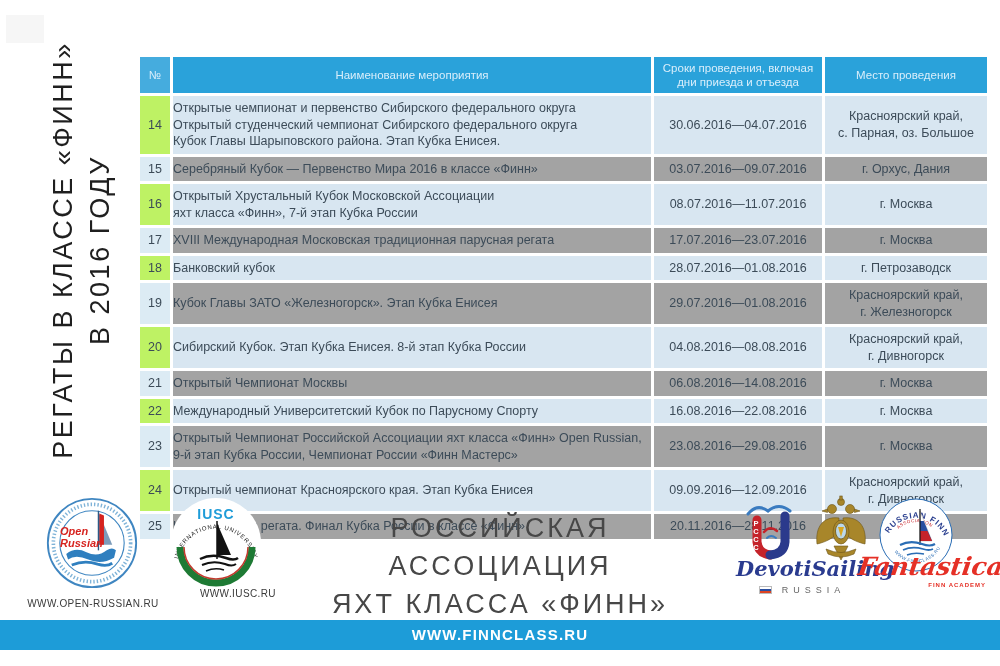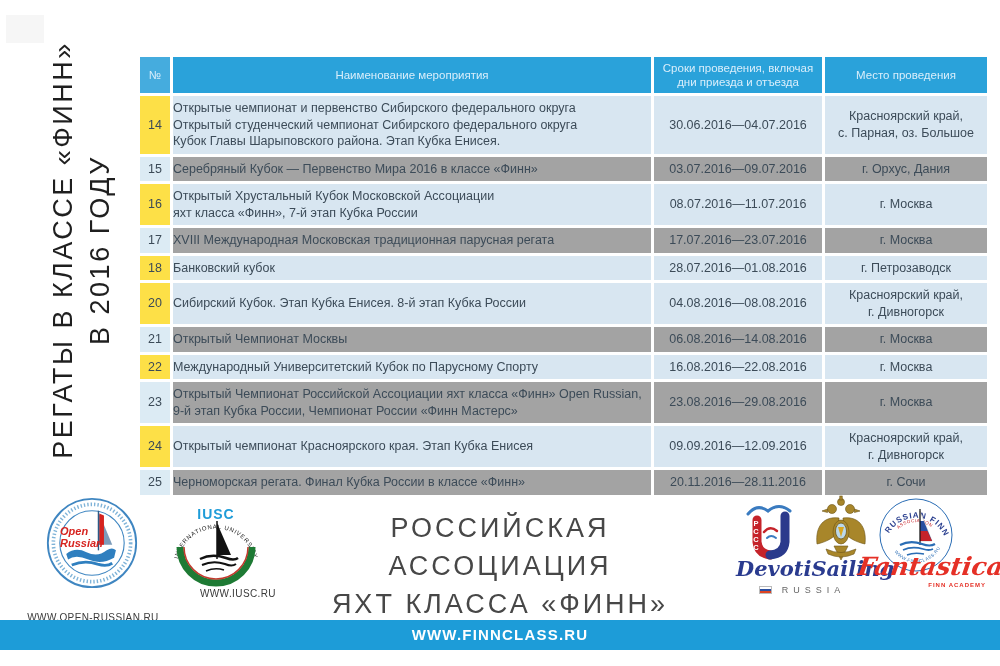--- a/index.html
+++ b/index.html
@@ -33,21 +33,21 @@
     font-size:11.5px; line-height:1.25; height:36px; text-align:center;
     vertical-align:middle; padding:2px 4px;
   }
   table.regattas th.numcol { background:#45acde; }
   table.regattas td {
     font-size:12.5px; color:#3c4b58; line-height:1.32;
     vertical-align:middle; text-align:center; padding:4px 6px;
   }
   table.regattas td.name { text-align:left; padding:4px 0; }
   tr.even td { background:#d8e6f1; }
-  tr.even td.numcol { background:#fde047; }
+  tr.even td.numcol { background:#bef264; }
   tr.odd td { background:#a3a3a3; }
   tr.odd td.numcol { background:#dcebf4; }
 
   
   .assoc-title {
     position:absolute; left:278px; top:509px; width:444px;
     text-align:center; color:#474747; font-size:27px; letter-spacing:3px; line-height:38px;
   }
   .logo { position:absolute; }
   .logo-url {
@@ -144,20 +144,27 @@
         <td class="name pre">XVIII Международная Московская традиционная парусная регата</td>
         <td>17.07.2016—23.07.2016</td>
         <td class="pre">г. Москва</td>
       </tr>
       <tr class="even">
         <td class="numcol">18</td>
         <td class="name pre">Банковский кубок</td>
         <td>28.07.2016—01.08.2016</td>
         <td class="pre">г. Петрозаводск</td>
       </tr>
+      <tr class="odd">
+        <td class="numcol">19</td>
+        <td class="name pre">Кубок Главы ЗАТО «Железногорск». Этап Кубка Енисея</td>
+        <td>29.07.2016—01.08.2016</td>
+        <td class="pre">Красноярский край,
+г. Железногорск</td>
+      </tr>
       <tr class="even">
         <td class="numcol">20</td>
         <td class="name pre">Сибирский Кубок. Этап Кубка Енисея. 8-й этап Кубка России</td>
         <td>04.08.2016—08.08.2016</td>
         <td class="pre">Красноярский край,
 г. Дивногорск</td>
       </tr>
       <tr class="odd">
         <td class="numcol">21</td>
         <td class="name pre">Открытый Чемпионат Москвы</td>
@@ -200,21 +207,21 @@
       <circle cx="50" cy="50" r="35" fill="#fff" stroke="#3f86c1" stroke-width="1.2"></circle>
       <polygon points="57,16 72,52 57,52" fill="#7d9cba"></polygon>
       <polygon points="58,18 63,20 63,52 58,52" fill="#d6231f"></polygon>
       <line x1="57" y1="15" x2="57" y2="58" stroke="#2c5a86" stroke-width="1.5"></line>
       <path d="M22,62 Q32,54 44,60 Q56,66 66,58 Q72,54 76,58 L74,66 Q60,74 46,68 Q32,62 24,68 Z" fill="#2f7fbf"></path>
       <path d="M28,74 Q42,68 56,73 Q66,76 72,72" fill="none" stroke="#2f7fbf" stroke-width="3"></path>
     </svg>
     <div class="or-text pre">Open
 Russian</div>
   </div>
-  <div class="logo-url" style="left:18px; top:612px; width:150px;text-decoration:underline;">WWW.OPEN-RUSSIAN.RU</div>
+  <div class="logo-url" style="left:18px; top:598px; width:150px;">WWW.OPEN-RUSSIAN.RU</div>
 
   <div class="logo circle-logo" style="left:170px; top:497px; width:92px; height:92px;">
     <svg width="92" height="92" viewBox="0 0 92 92">
       <defs>
         <path id="iuscArc" d="M8,62 A39,39 0 0 1 84,62"></path>
       </defs>
       <circle cx="46" cy="46" r="45" fill="#fff"></circle>
       <text font-size="6" fill="#1a1a1a" letter-spacing="0.8">
         <textPath href="#iuscArc">INTERNATIONAL UNIVERSITY SAILING CUP</textPath>
       </text>

